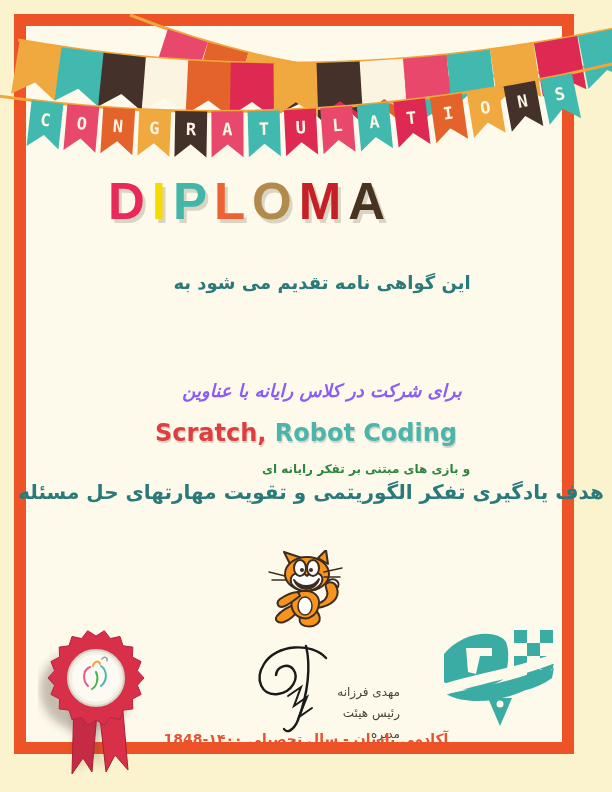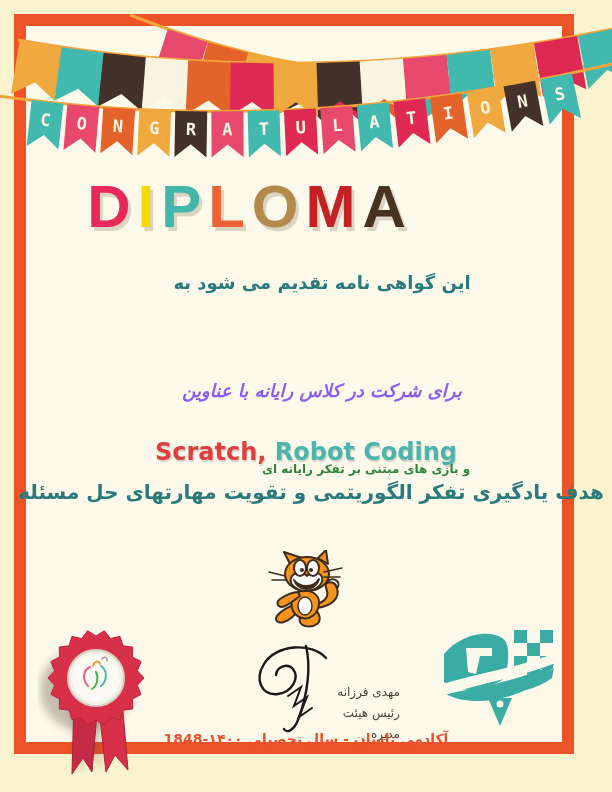--- a/index.html
+++ b/index.html
@@ -1,27 +1,27 @@
 <!DOCTYPE html>
 <html><head>
 <meta charset="utf-8">
 <style>
   html,body{margin:0;padding:0;}
   body{width:612px;height:792px;font-family:"DejaVu Sans",sans-serif;}
   .page{position:relative;width:612px;height:792px;background:#FAF3CD;overflow:hidden;}
   .frame{position:absolute;left:14px;top:14px;width:560px;height:740px;border:12px solid #EE5227;background:#FDFAEC;box-sizing:border-box;z-index:0;}
   .bunting{position:absolute;left:0;top:0;width:612px;height:180px;z-index:3;}
   .diploma{position:absolute;left:0;top:172px;width:500px;text-align:center;z-index:2;
-    font-family:"Liberation Sans","DejaVu Sans",sans-serif;font-weight:bold;font-size:60px;letter-spacing:7px;
+    font-family:"Liberation Sans","DejaVu Sans",sans-serif;font-weight:bold;font-size:51px;letter-spacing:7px;
     text-shadow:3px 4px 0 #DAD5C3;}
   .rtl{direction:rtl;position:absolute;left:0;width:612px;text-align:center;z-index:2;font-weight:bold;margin-left:16px;}
   .presented{top:272px;font-size:18px;color:#2B7A7B;}
   .name{top:303px;font-size:36px;color:#E6305A;text-shadow:0 3px 2px rgba(140,130,120,.45);}
   .participation{top:380px;font-size:18px;color:#8b5cf6;font-style:italic;}
-  .course{position:absolute;left:0;top:438px;width:612px;text-align:center;z-index:2;font-weight:bold;font-size:24px;
+  .course{position:absolute;left:0;top:419px;width:612px;text-align:center;z-index:2;font-weight:bold;font-size:24px;
     text-shadow:1px 2px 1px rgba(150,150,140,.4);}
   .course .sc{color:#E03E3E;}
   .course .rc{color:#4BB5AC;}
   .games{top:462px;font-size:12px;color:#2E8540;padding-left:44px;}
   .goal{top:480px;font-size:20px;color:#2B7A7B;}
   .cat{position:absolute;left:260px;top:550px;z-index:2;}
   .rosette{position:absolute;left:38px;top:628px;z-index:4;}
   .sig{position:absolute;left:232px;top:638px;z-index:2;}
   .sig-text{position:absolute;left:314px;top:682px;width:86px;text-align:right;z-index:2;direction:rtl;color:#4A4238;font-size:12px;line-height:21px;}
   .org-logo{position:absolute;left:438px;top:622px;z-index:2;}

